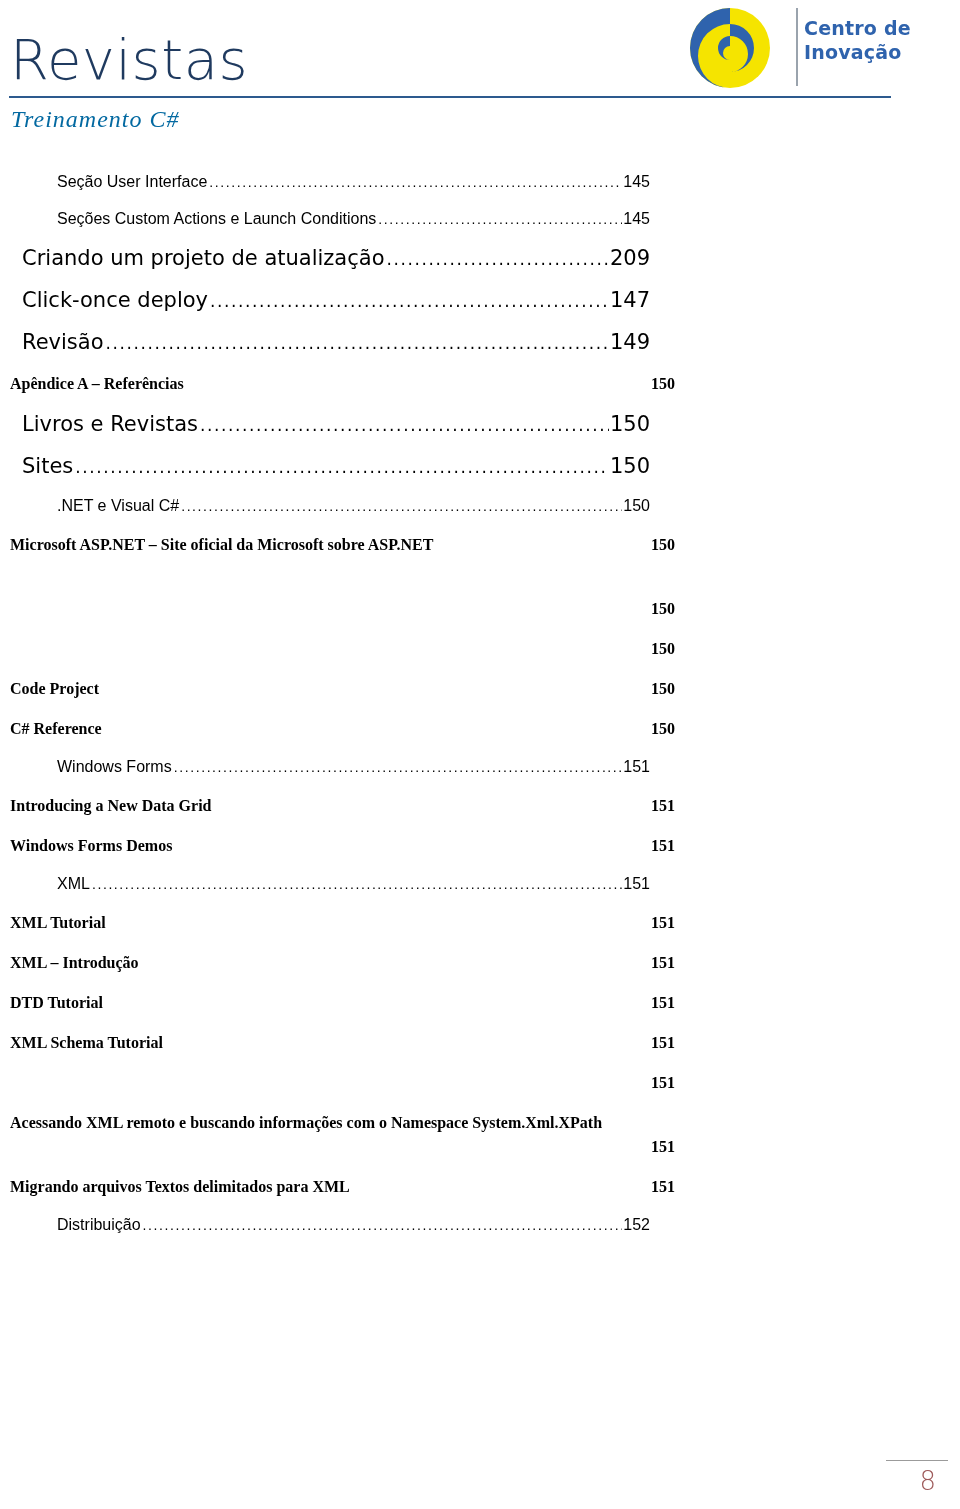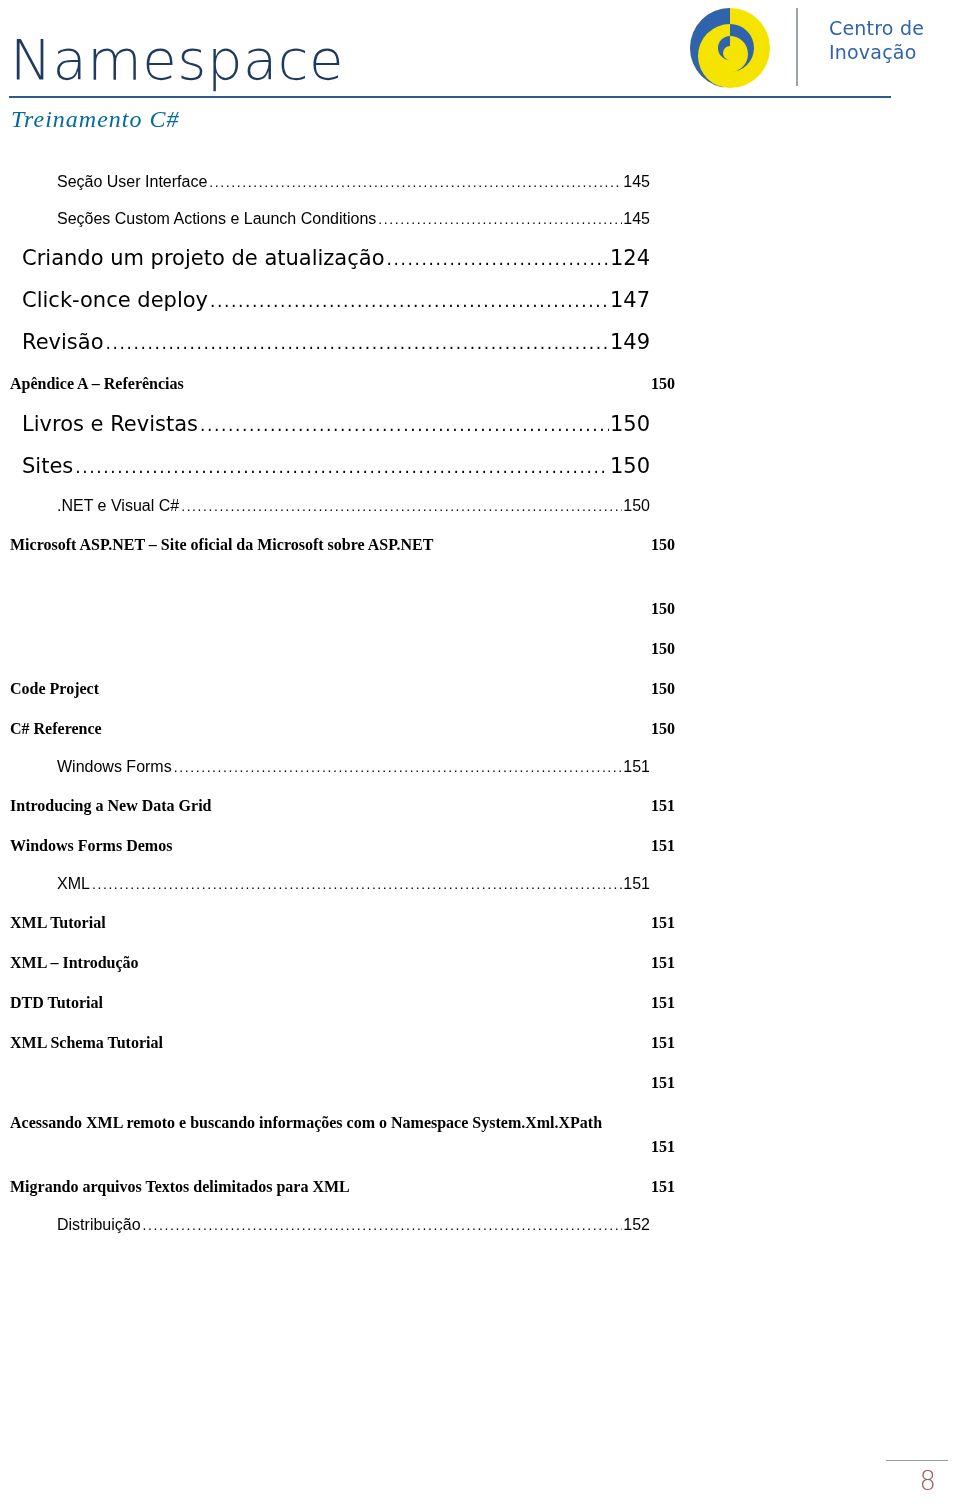--- a/index.html
+++ b/index.html
@@ -75,24 +75,24 @@
   .logo-divider {
     position: absolute;
     left: 108px;
     top: 6px;
     width: 2px;
     height: 78px;
     background: #9aa3ad;
   }
   .logo-text {
     position: absolute;
-    left: 141px;
+    left: 116px;
     top: 14px;
     font-family: "DejaVu Sans", sans-serif;
-    font-weight: normal;
+    font-weight: bold;
     font-size: 19px;
     line-height: 24px;
     color: #2f63ad;
     letter-spacing: 0.2px;
     white-space: nowrap;
   }
 
   
   .toc {
     position: absolute;
@@ -196,21 +196,21 @@
     font-weight: 300;
     font-size: 26px;
     line-height: 30px;
     color: #9e5a5a;
   }
 </style>
 </head>
 <body>
 
 <div class="header">
-  <div class="doc-title">Namespace</div>
+  <div class="doc-title">Revistas</div>
   <div class="header-rule"></div>
   <div class="doc-subtitle">Treinamento C#</div>
 
   <div class="logo-block">
     <svg class="logo-mark" viewBox="0 0 84 84">
       <circle cx="42" cy="42" r="40" fill="#f5e400"></circle>
       <path d="M42 2 A40 40 0 0 0 2 42 A40 40 0 0 0 42 82 A32 32 0 0 1 42 18 Z" fill="#2f63ad"></path>
       <path d="M42 18 A24 24 0 0 1 66 42 A24 24 0 0 1 42 66 A18 18 0 0 0 42 30 Z" fill="#2f63ad"></path>
       <path d="M42 30 A12 12 0 0 0 30 42 A12 12 0 0 0 42 54 A7 7 0 0 1 42 40 Z" fill="#2f63ad"></path>
     </svg>
@@ -229,21 +229,21 @@
       <span class="toc-page">145</span>
     </div>
     <div class="toc-entry lvl3">
       <span class="toc-label">Seções Custom Actions e Launch Conditions</span>
       <span class="toc-leader">............................................................................................................................................................................................................................</span>
       <span class="toc-page">145</span>
     </div>
     <div class="toc-entry lvl2">
       <span class="toc-label">Criando um projeto de atualização</span>
       <span class="toc-leader">............................................................................................................................................................................................................................</span>
-      <span class="toc-page">124</span>
+      <span class="toc-page">209</span>
     </div>
     <div class="toc-entry lvl2">
       <span class="toc-label">Click-once deploy</span>
       <span class="toc-leader">............................................................................................................................................................................................................................</span>
       <span class="toc-page">147</span>
     </div>
     <div class="toc-entry lvl2">
       <span class="toc-label">Revisão</span>
       <span class="toc-leader">............................................................................................................................................................................................................................</span>
       <span class="toc-page">149</span>

